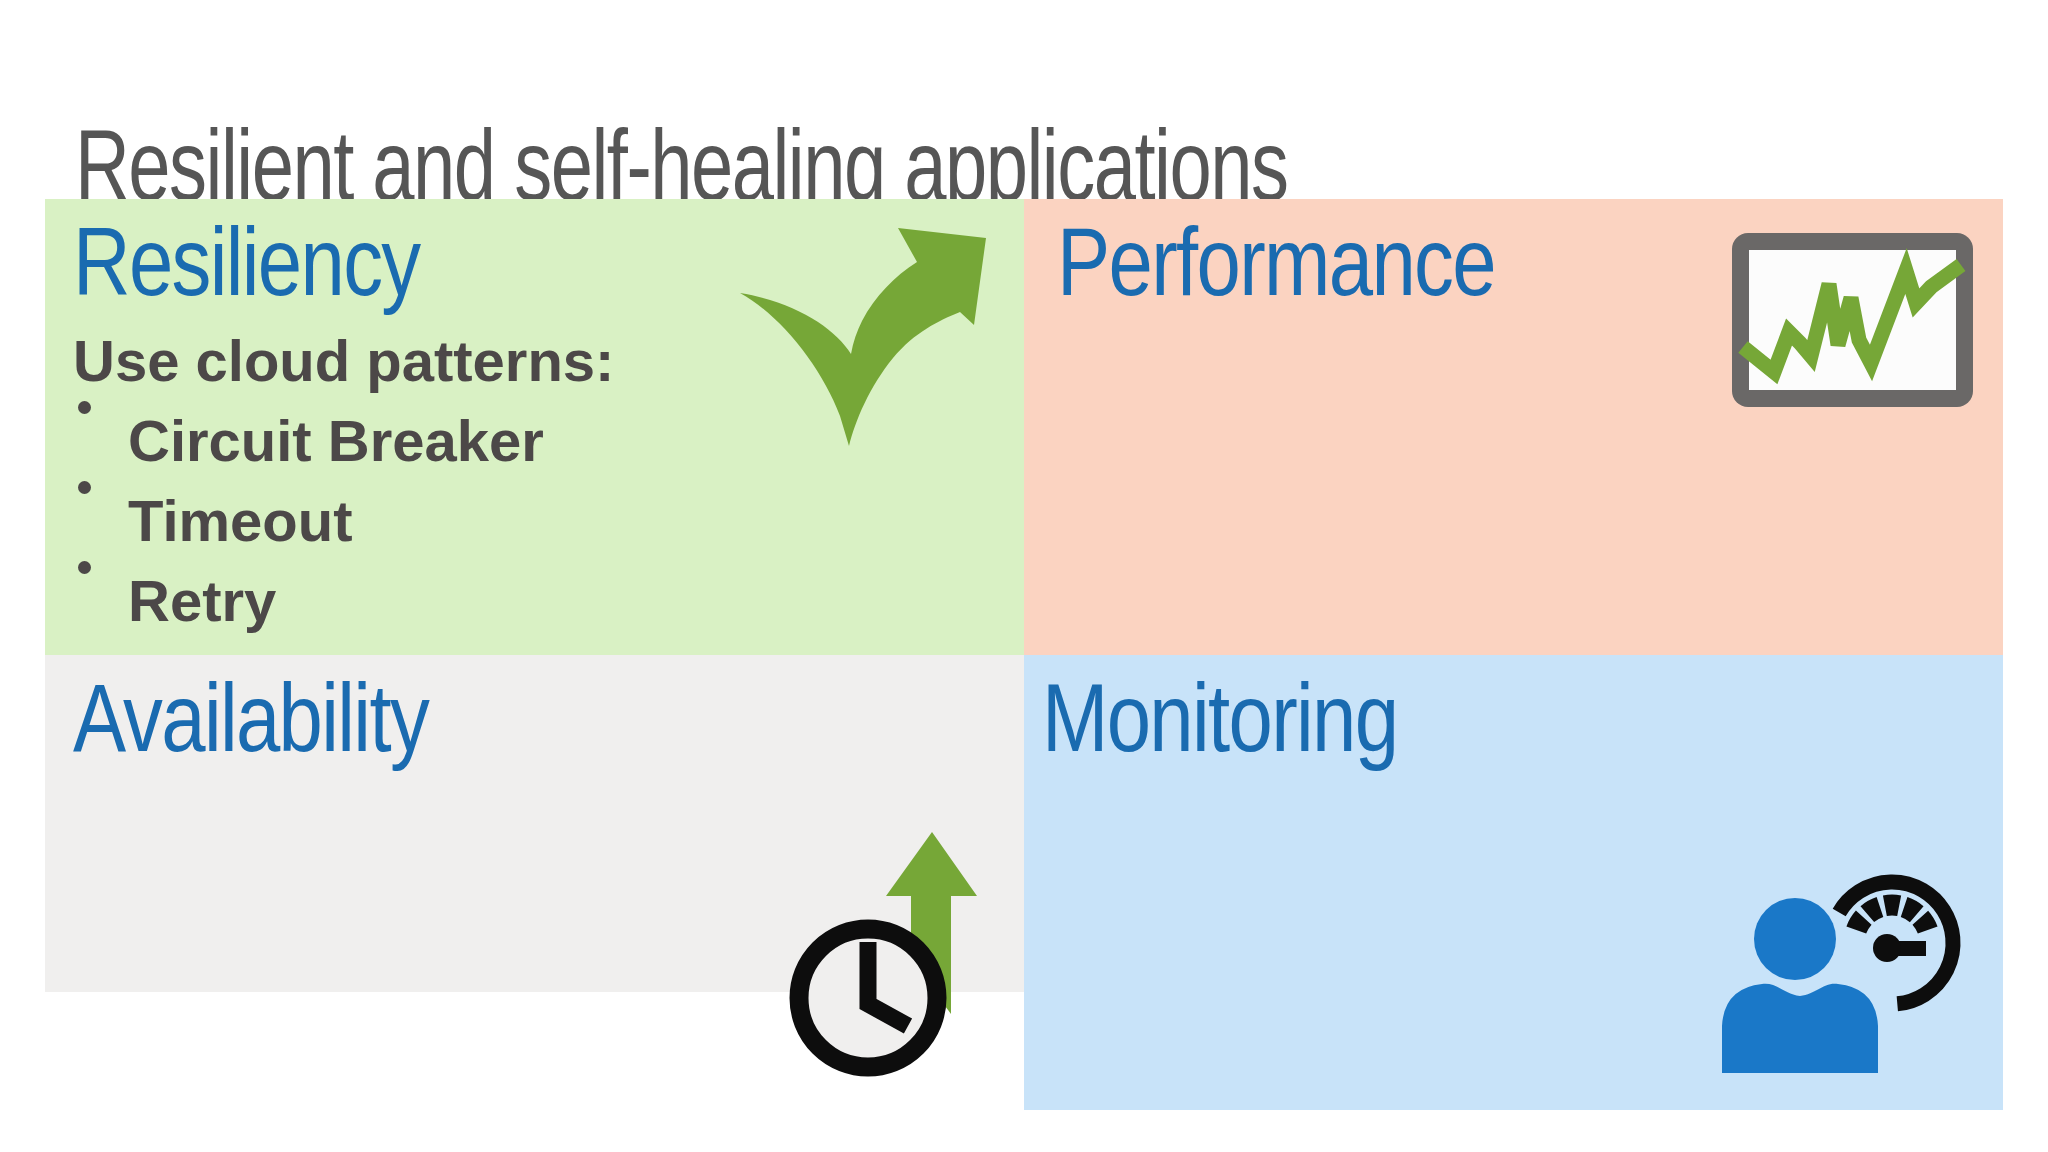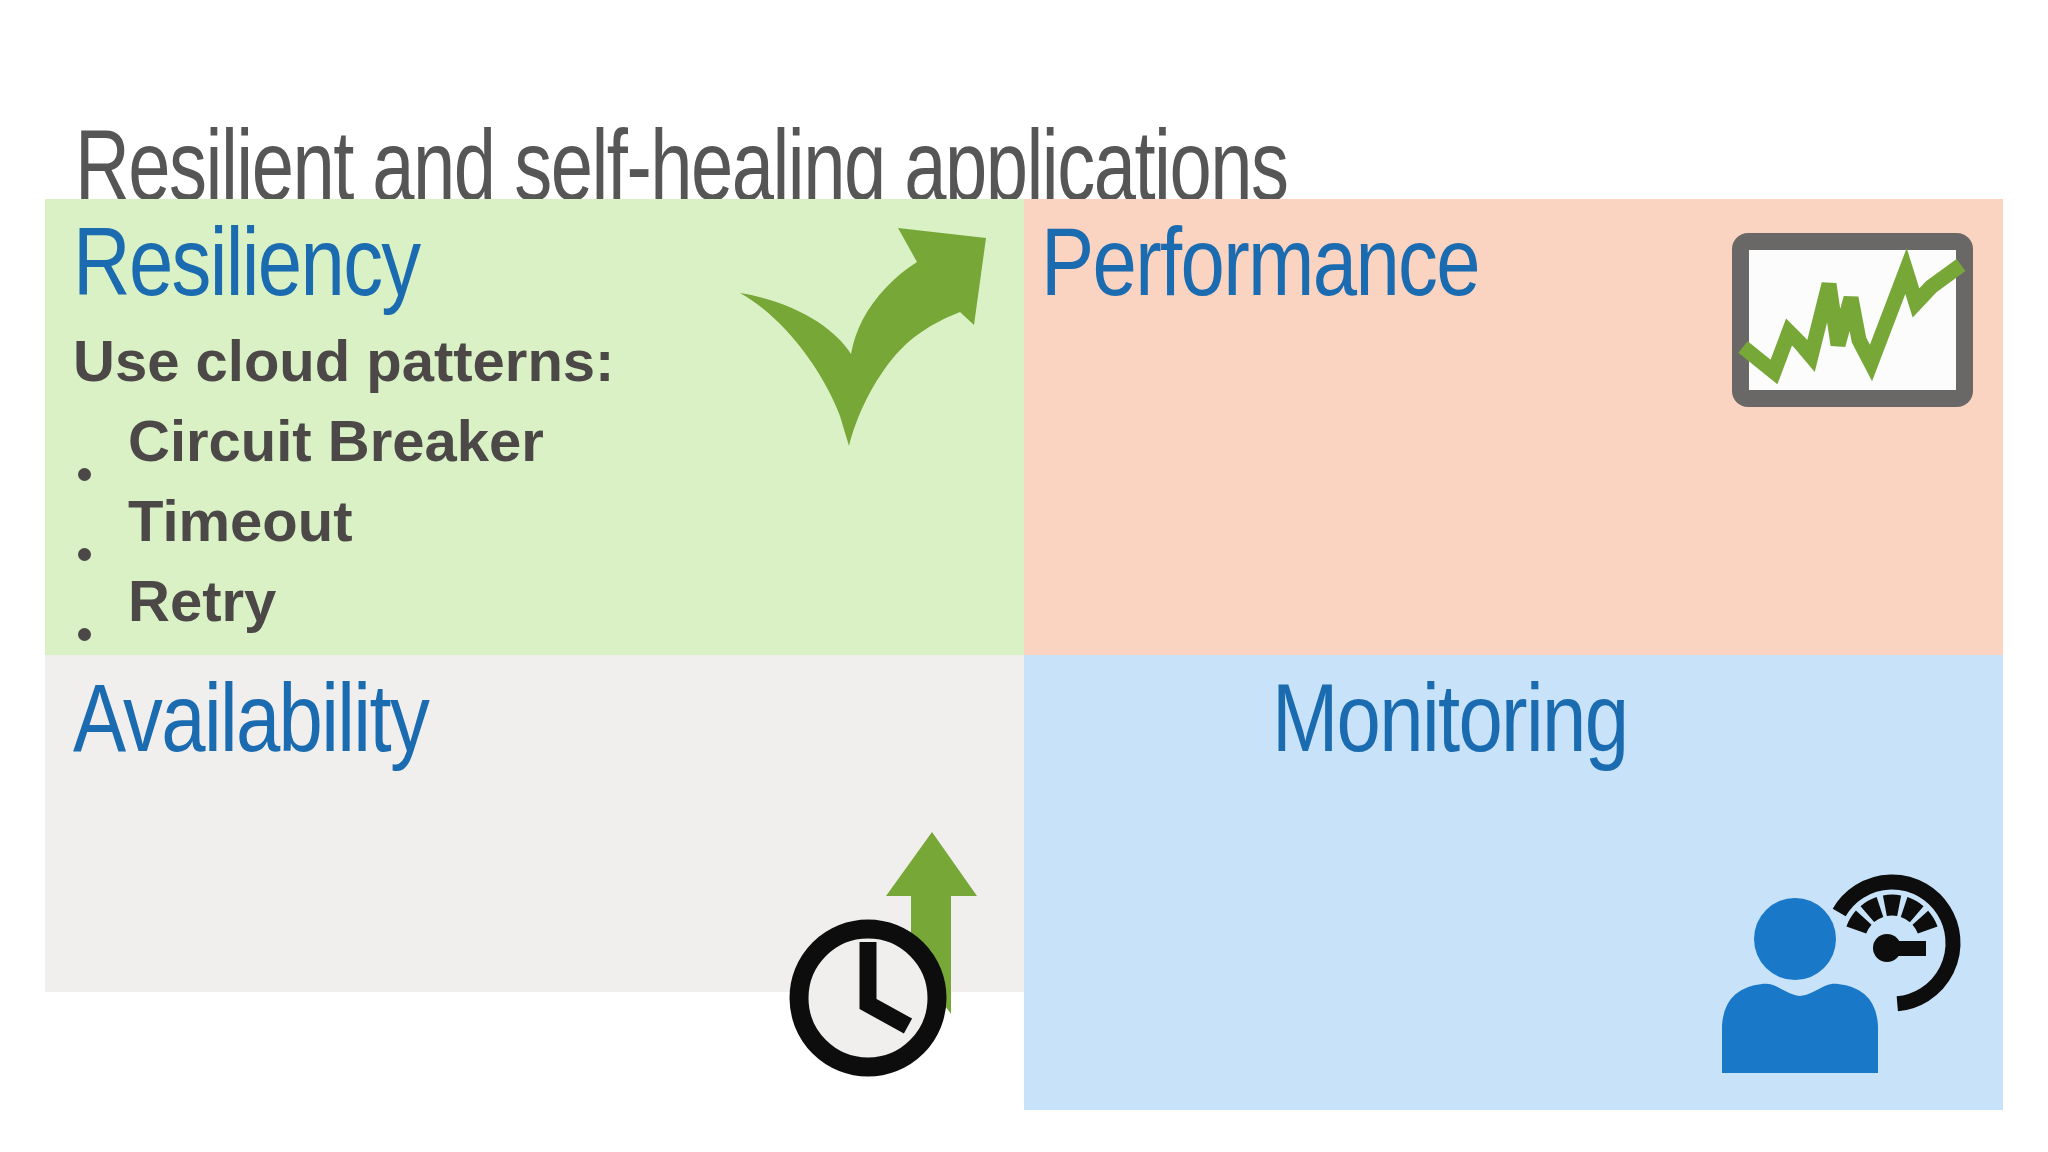--- a/index.html
+++ b/index.html
@@ -20,43 +20,43 @@
     transform: scaleX(0.76);
     transform-origin: left top;
     white-space: nowrap;
   }
   .quad {
     position: absolute;
     box-sizing: border-box;
     padding-top: 8px;
   }
   .quad.q1 { left: 45px;   top: 199px; width: 979px; height: 456px; background: #d9f1c4; padding-left: 28px; }
-  .quad.q2 { left: 1024px; top: 199px; width: 979px; height: 456px; background: #fbd3c1; padding-left: 17px; }
+  .quad.q2 { left: 1024px; top: 199px; width: 979px; height: 456px; background: #fbd3c1; padding-left: 33px; }
   .quad.q3 { left: 45px;   top: 655px; width: 979px; height: 337px; background: #f0efee; padding-left: 28px; }
-  .quad.q4 { left: 1024px; top: 655px; width: 979px; height: 455px; background: #c8e3f9; padding-left: 33px; text-align: center; }
+  .quad.q4 { left: 1024px; top: 655px; width: 979px; height: 455px; background: #c8e3f9; padding-left: 18px; }
   .quad-title {
     margin: 0;
     font-size: 96px;
     line-height: 110px;
     font-weight: 300;
     letter-spacing: -2px;
     color: #1a6bb0;
     transform: scaleX(0.83);
     transform-origin: left top;
     white-space: nowrap;
   }
   .quad-body {
     margin-top: 4px;
     font-size: 58px;
     line-height: 80px;
     font-weight: 700;
     color: #4c4848;
   }
   .body-line { white-space: nowrap; }
-  .bullet-row { display: flex; align-items: flex-end; height: 80px; }
+  .bullet-row { display: flex; align-items: flex-start; height: 80px; }
   .bullet-dot-cell { width: 55px; display: flex; align-items: center; }
   .bullet-dot {
     width: 13px; height: 13px; border-radius: 50%;
     background: #4c4848; margin-left: 5px;
   }
   .quad-icon { position: absolute; overflow: visible; }
   .icon-rebound { left: 690px; top: 19px; }
   .icon-tablet  { left: 708px; top: 34px; }
   .icon-clock   { left: 695px; top: 173px; }
   .icon-gauge   { left: 696px; top: 213px; }

